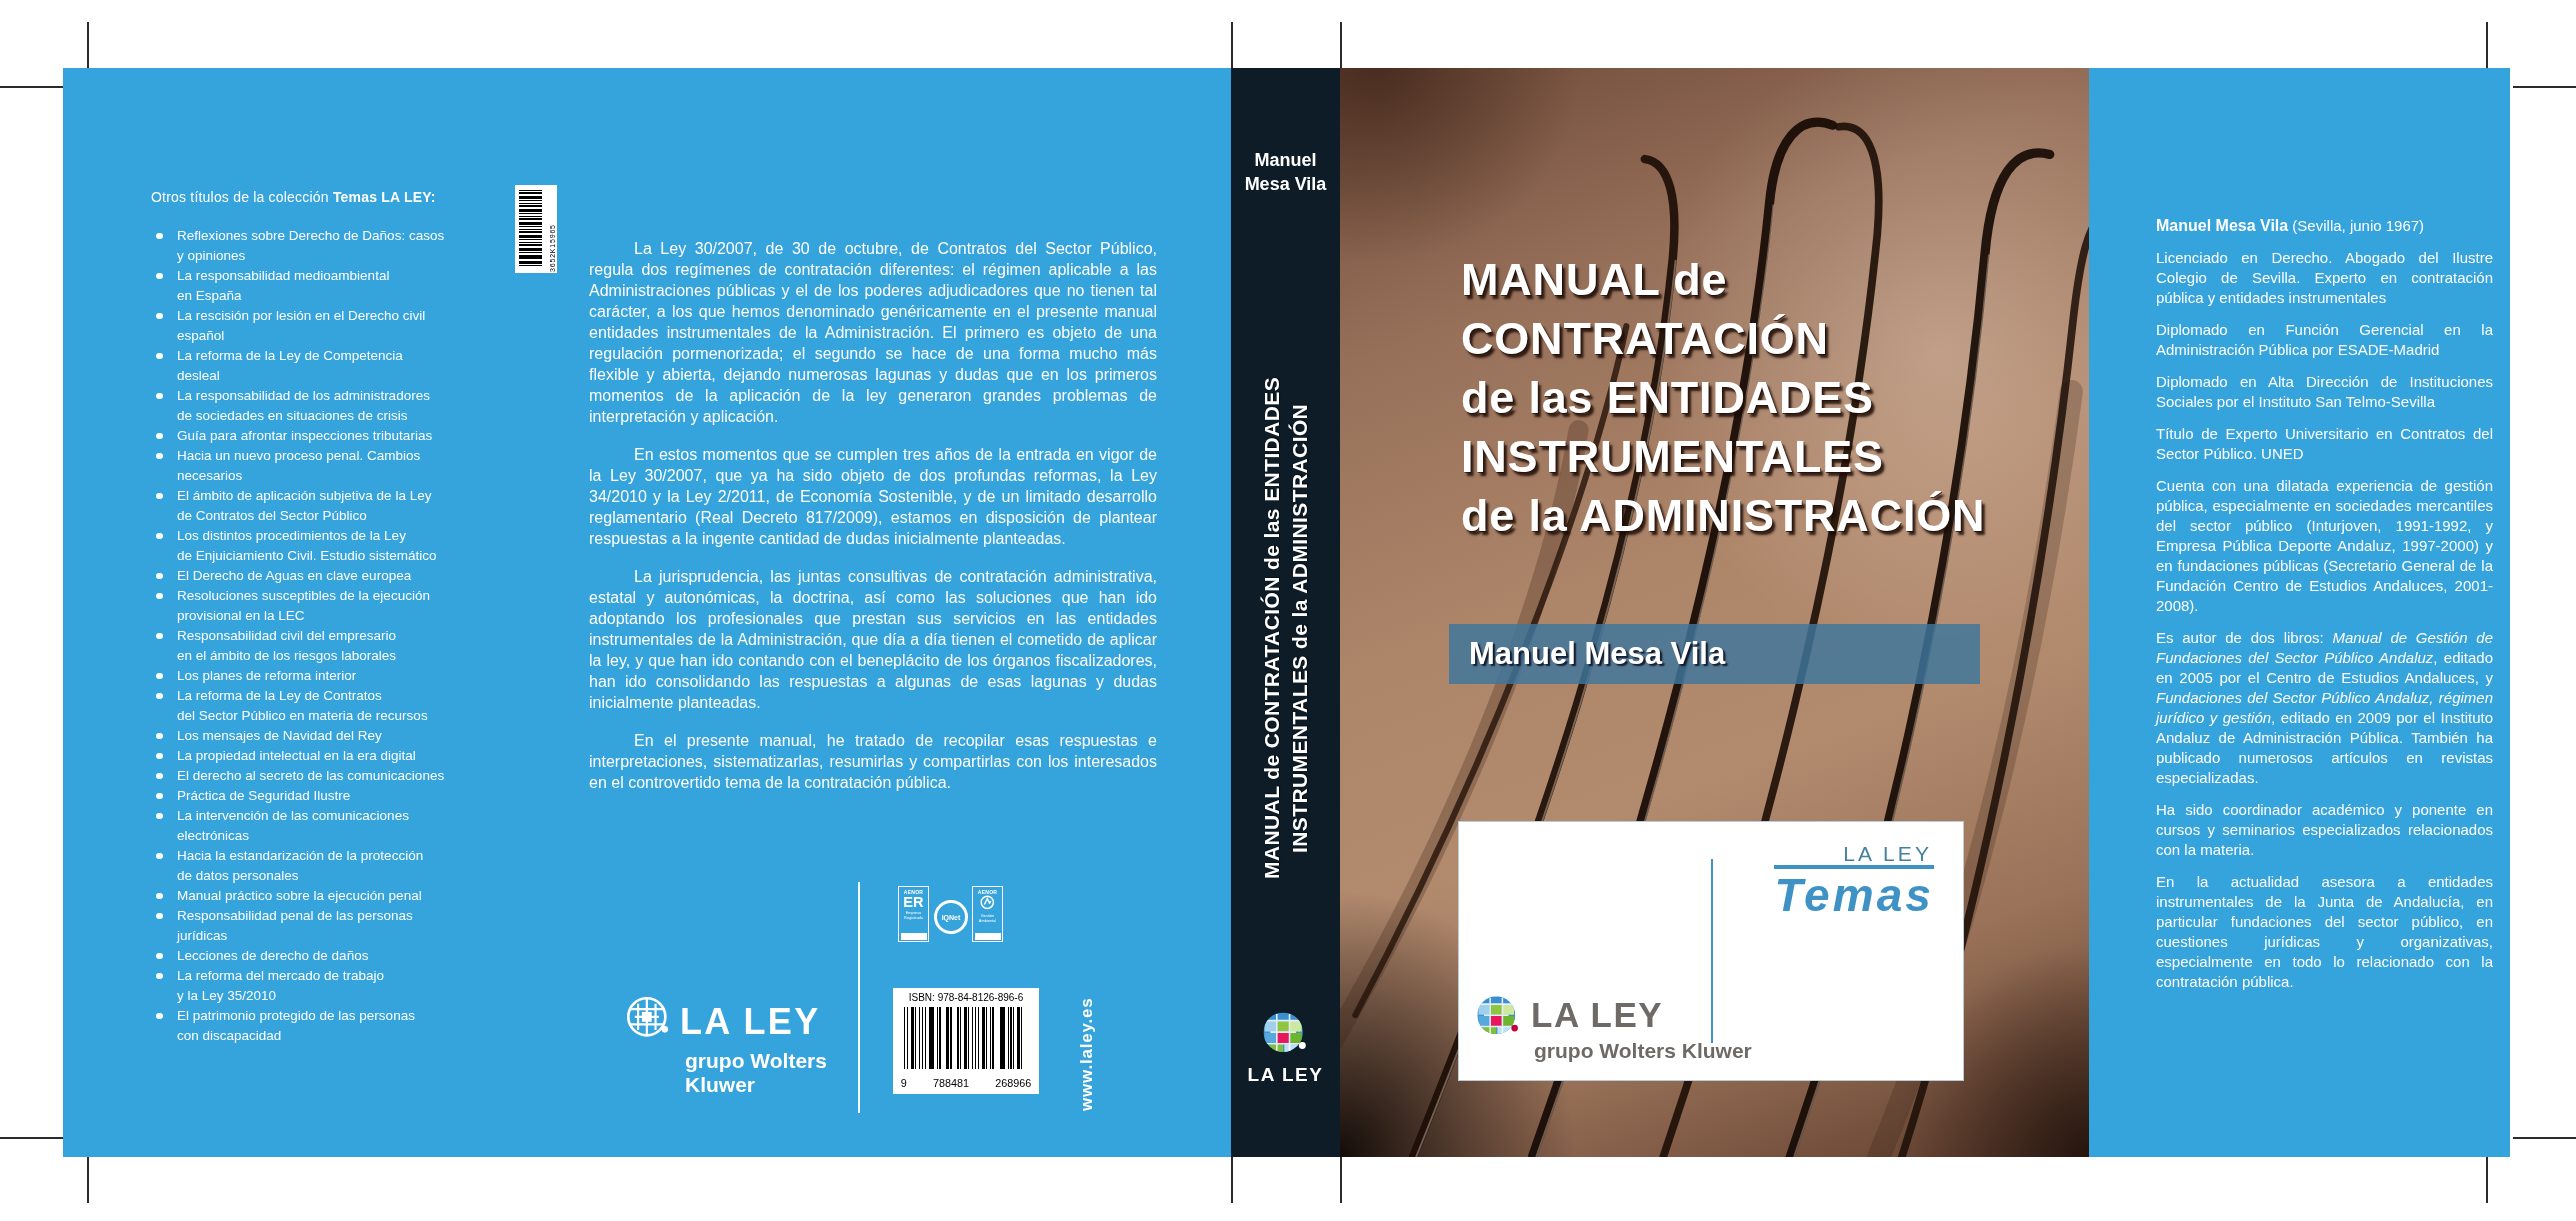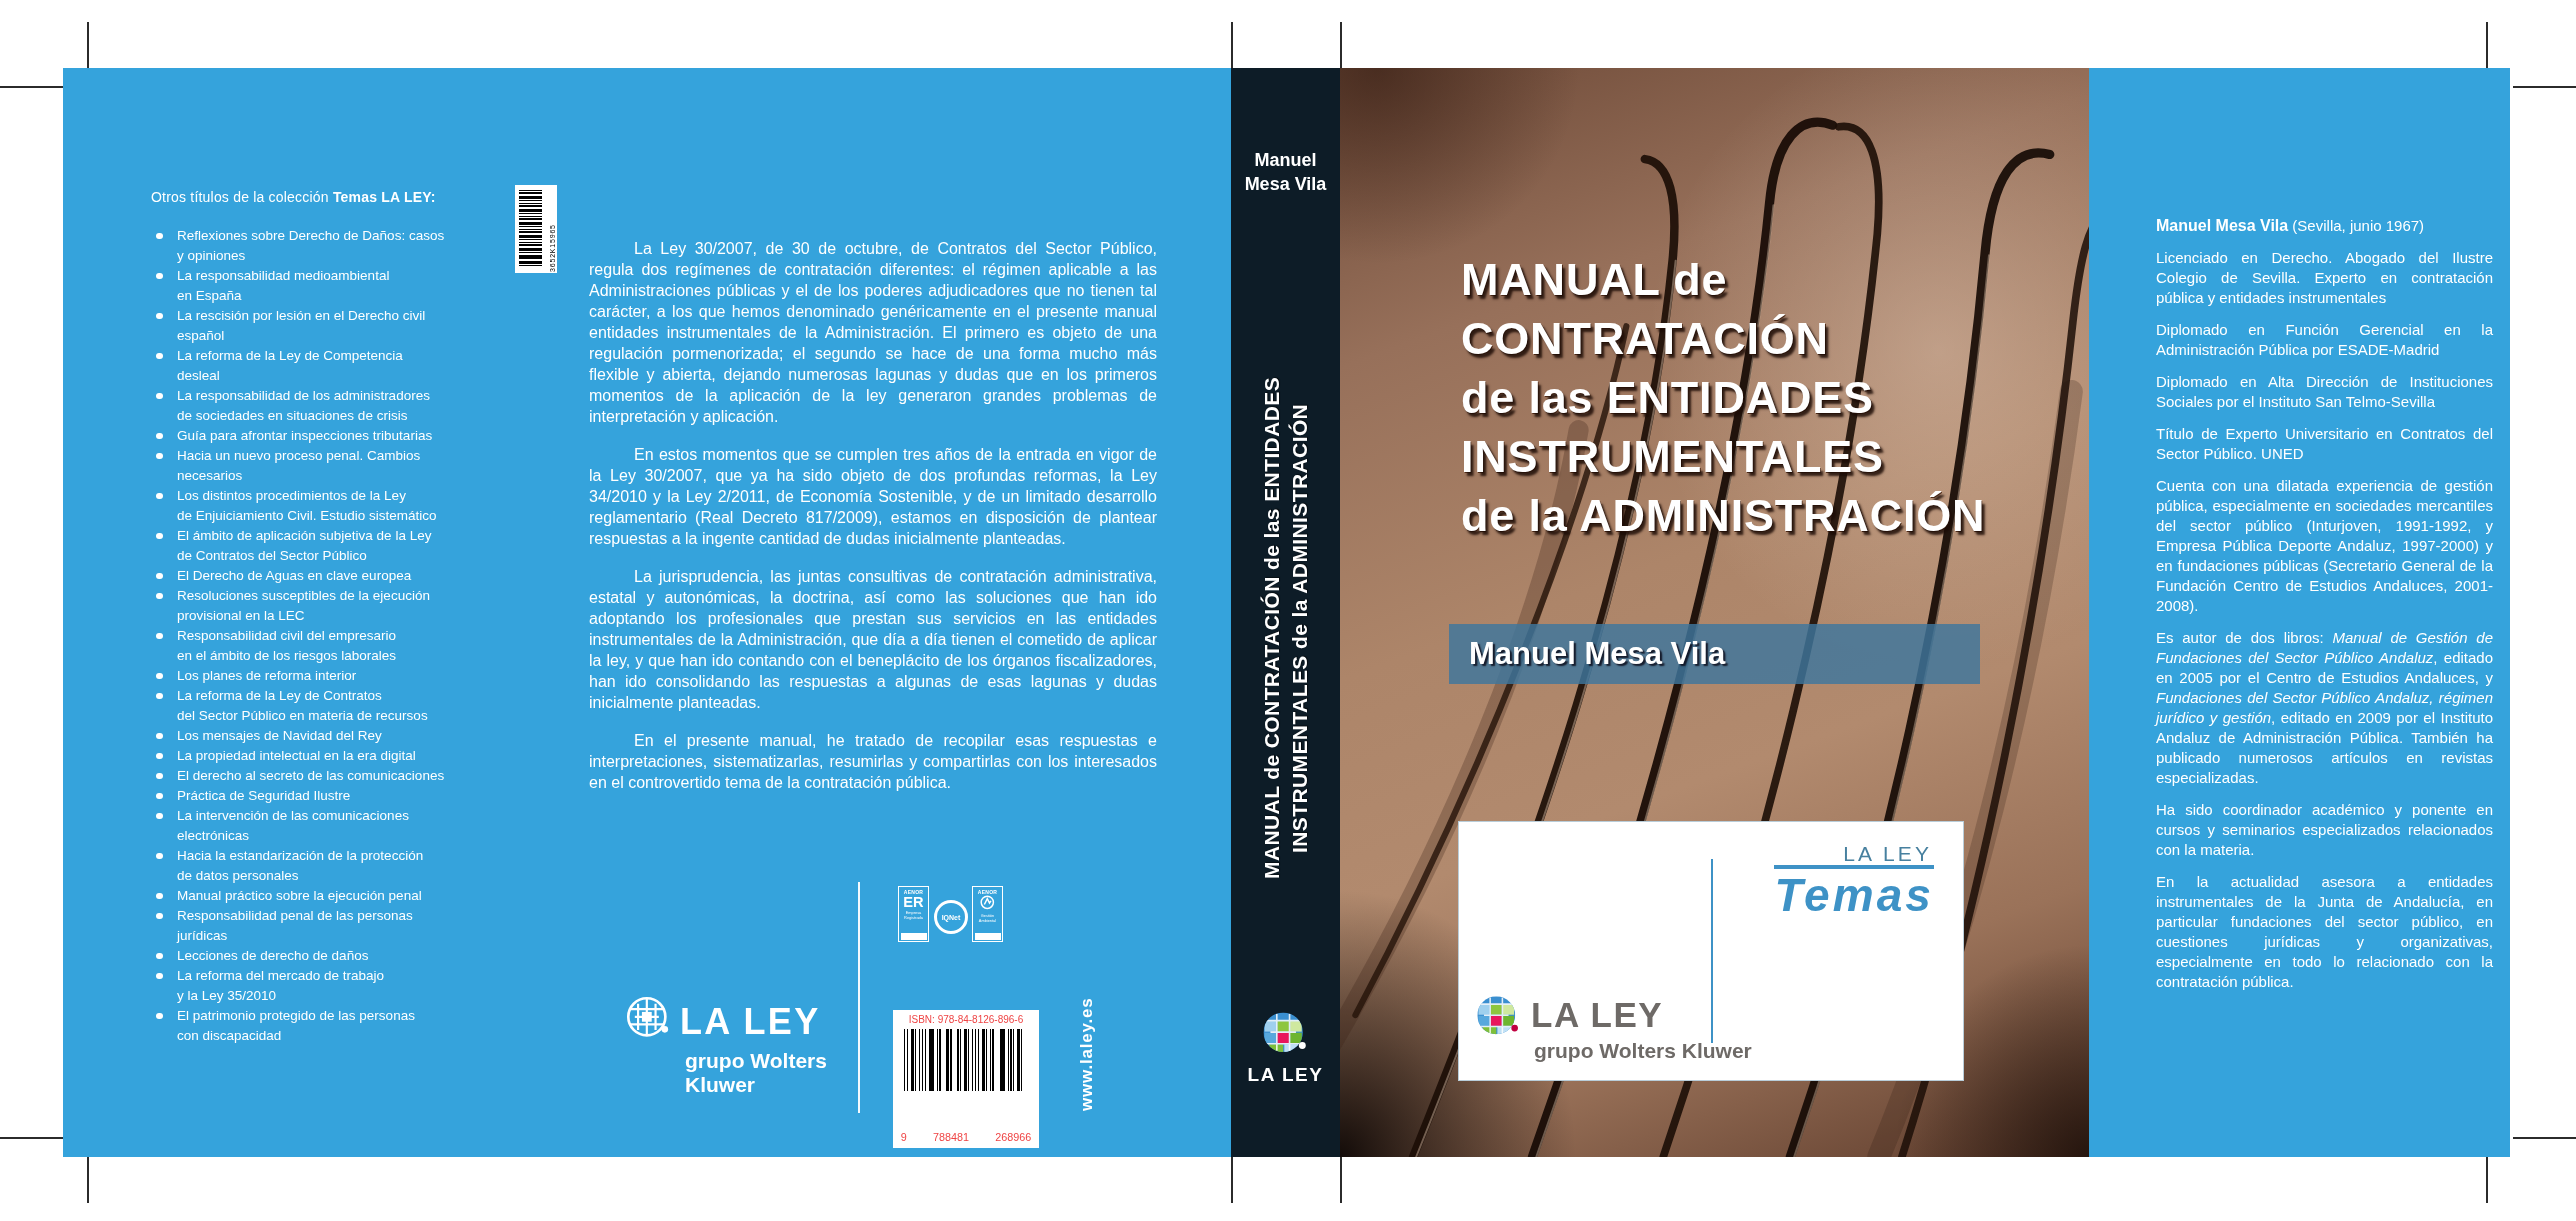--- a/index.html
+++ b/index.html
@@ -31,21 +31,21 @@
   .laley-back .group{position:absolute;left:60px;top:18.5px;font-size:21px;font-weight:bold;}
   .back-divider{position:absolute;left:858px;top:882px;width:1.5px;height:231px;background:rgba(255,255,255,.95);}
   .aenor-row{position:absolute;left:898px;top:886px;width:108px;height:65px;color:#fff;}
   .aenor-box{position:absolute;top:0;width:31px;height:56px;border:1.5px solid #fff;box-sizing:border-box;text-align:center;}
   .aenor-box .brand{font-size:5px;font-weight:bold;letter-spacing:0.3px;margin-top:1.5px;}
   .aenor-box .big{font-size:14.6px;font-weight:bold;line-height:15.4px;}
   .aenor-box .cap{font-size:3.9px;line-height:4.6px;margin-top:1.5px;}
   .aenor-box .strip{position:absolute;left:1.5px;right:1.5px;bottom:1.5px;height:6.2px;background:#fff;}
   .aenor-circle{position:absolute;left:36px;top:14px;width:34px;height:34px;border:3.9px solid #fff;border-radius:50%;
       box-sizing:border-box;display:flex;align-items:center;justify-content:center;font-size:7px;font-weight:bold;}
-  .isbn-box{position:absolute;left:893px;top:1010px;width:146px;height:138px;background:#fff;color:#ef4444;}
+  .isbn-box{position:absolute;left:893px;top:988px;width:146px;height:106px;background:#fff;color:#000000;}
   .isbn-box .lbl{position:absolute;left:0;right:0;top:3.9px;text-align:center;font-size:10px;}
   .isbn-box .bars{position:absolute;left:10.8px;right:10.8px;top:19px;height:62px;
       background:repeating-linear-gradient(90deg,#000 0 1.5px,#fff 1.5px 3.1px,#000 3.1px 3.9px,#fff 3.9px 7px,#000 7px 10px,#fff 10px 10.8px,#000 10.8px 12.3px,#fff 12.3px 15.4px,#000 15.4px 16px,#fff 16px 17.7px);}
   .isbn-box .digits{position:absolute;left:7.7px;right:7.7px;bottom:4.6px;display:flex;justify-content:space-between;font-size:10.8px;}
   .web-vert{position:absolute;left:1077px;top:972px;height:139px;color:#fff;font-size:17px;font-weight:bold;
       writing-mode:vertical-rl;transform:rotate(180deg);letter-spacing:0.8px;}
   
   .spine{position:absolute;left:1231px;top:68px;width:109px;height:1089px;background:#0d1c27;}
   .spine-author{position:absolute;left:0;top:80px;width:100%;text-align:center;color:#fff;
       font-size:18px;font-weight:bold;line-height:24px;}
@@ -114,24 +114,24 @@
 en España</li>
       <li>La rescisión por lesión en el Derecho civil
 español</li>
       <li>La reforma de la Ley de Competencia
 desleal</li>
       <li>La responsabilidad de los administradores
 de sociedades en situaciones de crisis</li>
       <li>Guía para afrontar inspecciones tributarias</li>
       <li>Hacia un nuevo proceso penal. Cambios
 necesarios</li>
+      <li>El ámbito de aplicación subjetiva de la Ley
+de Contratos del Sector Público</li>
       <li>Los distintos procedimientos de la Ley
 de Enjuiciamiento Civil. Estudio sistemático</li>
-      <li>El ámbito de aplicación subjetiva de la Ley
-de Contratos del Sector Público</li>
       <li>El Derecho de Aguas en clave europea</li>
       <li>Resoluciones susceptibles de la ejecución
 provisional en la LEC</li>
       <li>Responsabilidad civil del empresario
 en el ámbito de los riesgos laborales</li>
       <li>Los planes de reforma interior</li>
       <li>La reforma de la Ley de Contratos
 del Sector Público en materia de recursos</li>
       <li>Los mensajes de Navidad del Rey</li>
       <li>La propiedad intelectual en la era digital</li>

